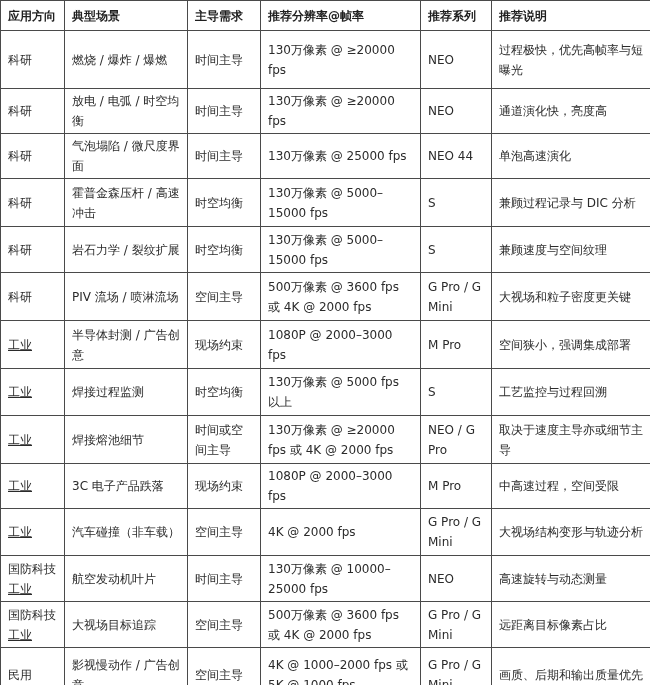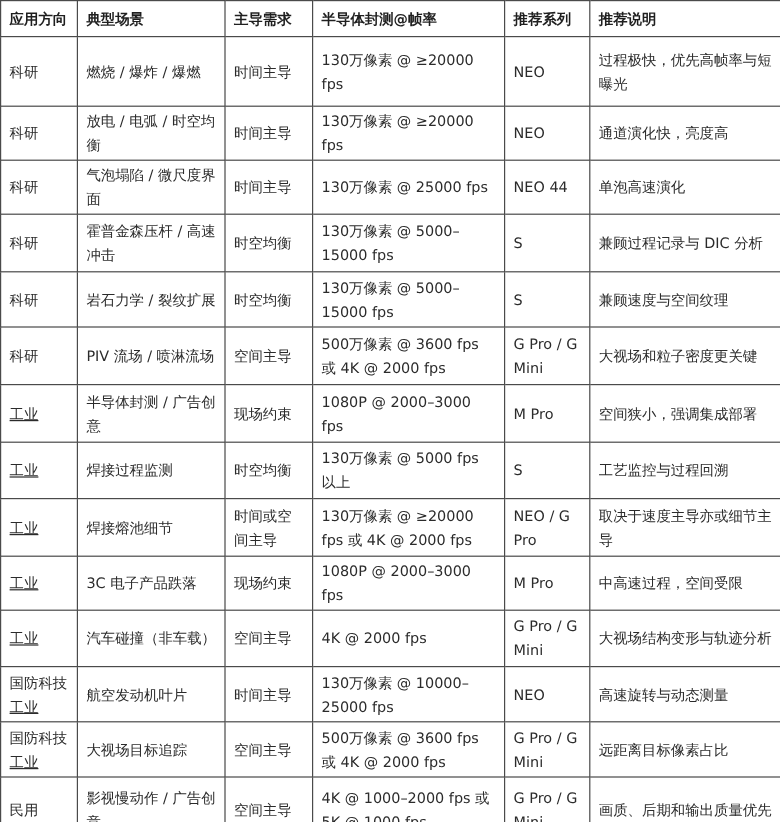--- a/index.html
+++ b/index.html
@@ -64,21 +64,21 @@
         <col style="width:73px">
       <col style="width:160px">
         <col style="width:71px">
         <col style="width:159px">
     </colgroup>
     <thead>
       <tr>
         <th>应用方向</th>
         <th>典型场景</th>
         <th>主导需求</th>
-        <th>半导体封测@帧率</th>
+        <th>推荐分辨率@帧率</th>
         <th>推荐系列</th>
         <th>推荐说明</th>
       </tr>
     </thead>
     <tbody>
       <tr>
         <td><span>科研</span><span class="u"></span></td>
         <td>燃烧 / 爆炸 / 爆燃</td>
         <td>时间主导</td>
         <td>130万像素 @ ≥20000 fps</td>

